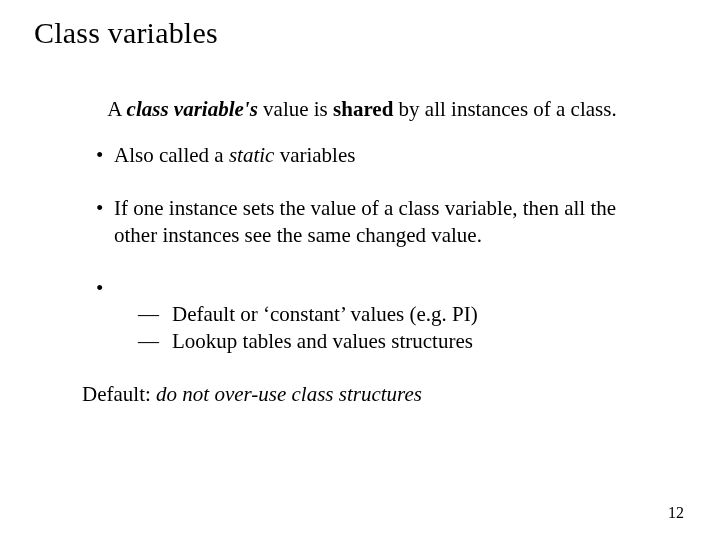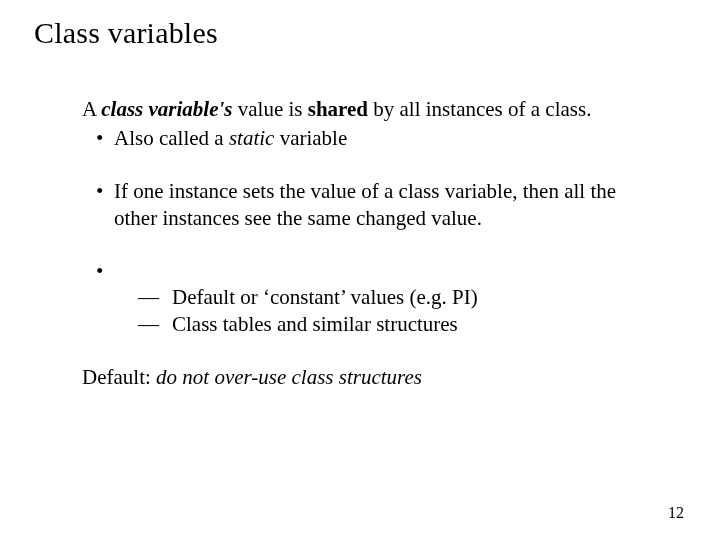--- a/index.html
+++ b/index.html
@@ -27,21 +27,22 @@
   }
   .body {
     position: absolute;
     top: 96px;
     left: 82px;
     width: 560px;
     font-size: 21px;
     line-height: 1.28;
   }
   .lead {
-    margin-bottom: 2px;
+    margin-bottom: 19px;
+    text-align: center;
   }
   .bullet-row {
     display: flex;
   }
   .dot {
     width: 18px;
     flex: 0 0 18px;
     text-align: left;
   }
   .dash {
@@ -75,21 +76,21 @@
 
   <div class="body">
 
     <div class="lead">
       <span>A </span><span class="b i">class variable's</span><span> value is </span><span class="b">shared</span><span> by all instances of a class.</span>
     </div>
 
     <div class="bullet-row indent1">
       <div class="dot">•</div>
       <div>
-        <span>Also called a </span><span class="i">static</span><span> variable</span>
+        <span>Also called a </span><span class="i">static</span><span> variables</span>
       </div>
     </div>
 
     <div class="gap"></div>
 
     <div class="bullet-row indent1">
       <div class="dot">•</div>
       <div>If one instance sets the value of a class variable, then all the other instances see the same changed value.</div>
     </div>
 
@@ -99,21 +100,21 @@
       <div class="dot">•</div>
     </div>
 
     <div class="bullet-row indent2">
       <div class="dash">—</div>
       <div>Default or ‘constant’ values (e.g. PI)</div>
     </div>
 
     <div class="bullet-row indent2">
       <div class="dash">—</div>
-      <div>Class tables and similar structures</div>
+      <div>Lookup tables and values structures</div>
     </div>
 
     <div class="gap"></div>
 
     <div>
       <span>Default: </span><span class="i">do not over-use class structures</span>
     </div>
 
   </div>
 

